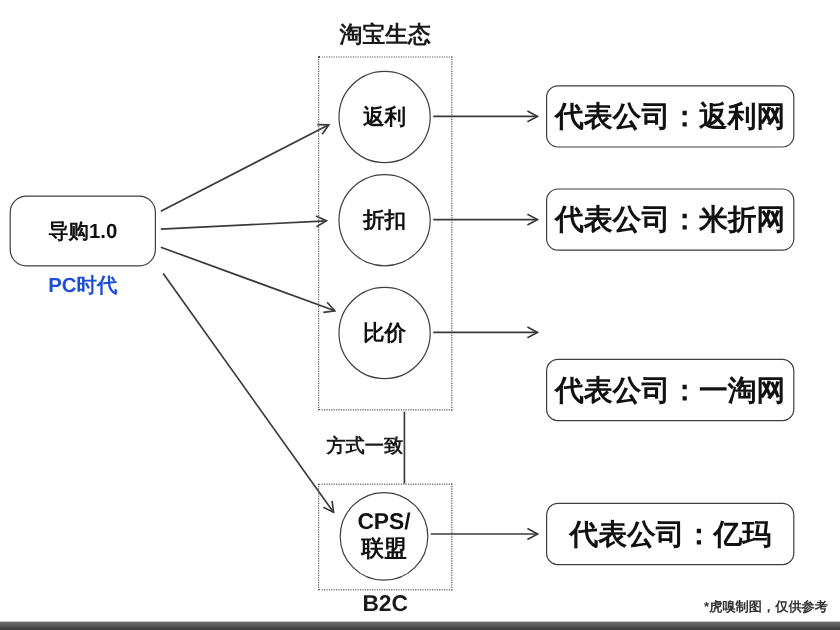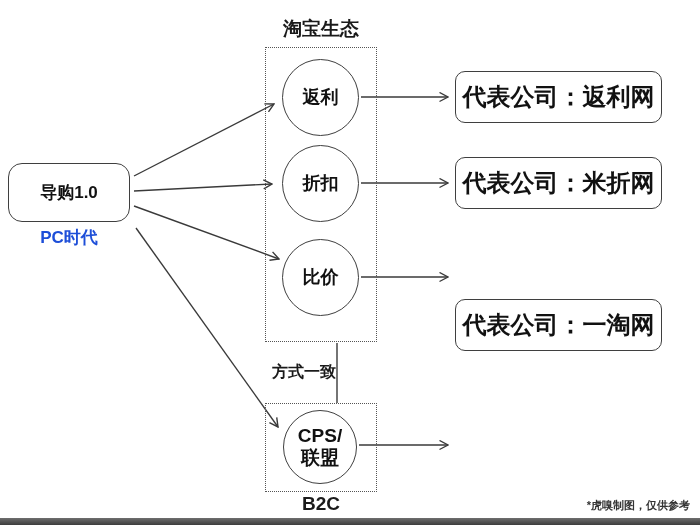--- a/index.html
+++ b/index.html
@@ -144,20 +144,21 @@
   <div class="node circle circle-cps">
     <span>CPS/</span>
     <span>联盟</span>
   </div>
 
   <div class="node circle circle-bijia">比价</div>
 
   <div class="node company-box company-1">代表公司：返利网</div>
   <div class="node company-box company-2">代表公司：米折网</div>
   <div class="node company-box company-3">代表公司：一淘网</div>
+  <div class="node company-box company-4">代表公司：亿玛</div>
 
   <div class="connector-label">方式一致</div>
 
   <div class="b2c-label">B2C</div>
 
   <div class="footnote">*虎嗅制图，仅供参考</div>
 
   <div class="bottom-strip"></div>
 
 </div>

